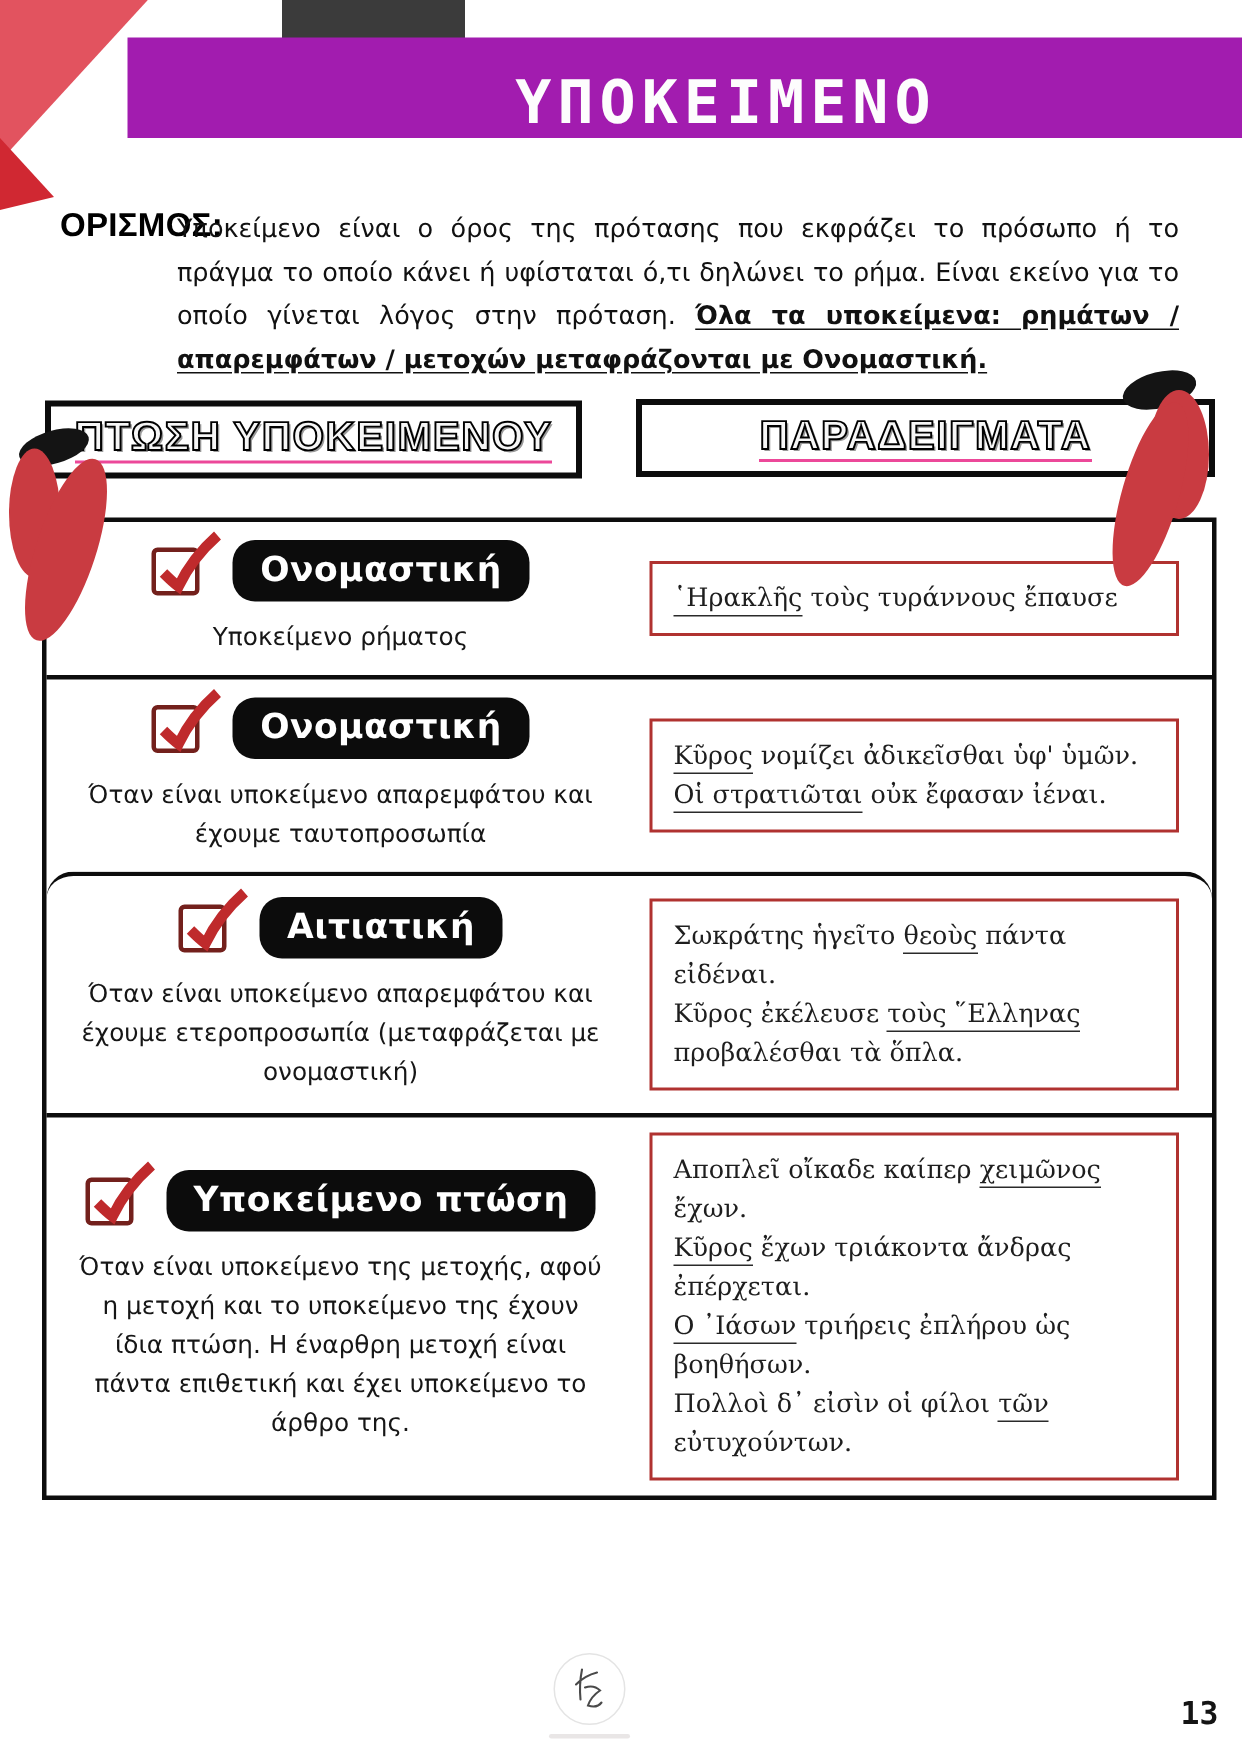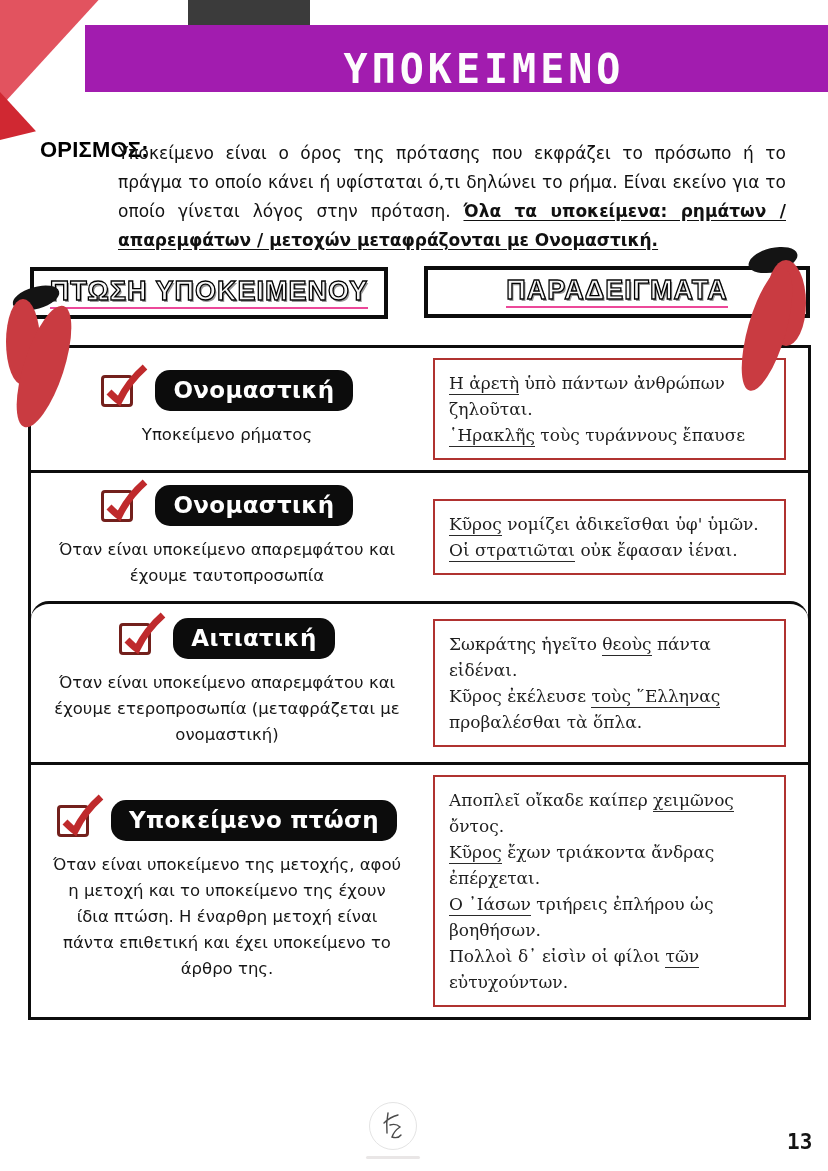--- a/index.html
+++ b/index.html
@@ -131,21 +131,20 @@
             <svg viewBox="0 0 50 50">
                 <path d="M8 32 Q14 38 18 41 Q27 22 44 7" fill="none" stroke="#bf2a2c" stroke-width="7" stroke-linecap="butt"></path>
               </svg>
           </span>
           <span class="pill">Ονομαστική</span>
         </div>
         <div class="desc">Υποκείμενο ρήματος</div>
       </div>
       <div class="cell-right">
         <div class="example-box">
-            <div><span class="u">Η ἀρετὴ</span><span> ὑπὸ πάντων ἀνθρώπων ζηλοῦται.</span></div>
             <div><span class="u">῾Ηρακλῆς</span><span> τοὺς τυράννους ἔπαυσε</span></div>
           </div>
       </div>
     </div>
 
     <div class="row r2">
       <div class="cell-left">
         <div class="case-line">
           <span class="checkbox">
             <svg viewBox="0 0 50 50">
@@ -191,21 +190,21 @@
             <svg viewBox="0 0 50 50">
                 <path d="M8 32 Q14 38 18 41 Q27 22 44 7" fill="none" stroke="#bf2a2c" stroke-width="7" stroke-linecap="butt"></path>
               </svg>
           </span>
           <span class="pill">Υποκείμενο πτώση</span>
         </div>
         <div class="desc">Όταν είναι υποκείμενο της μετοχής, αφού η μετοχή και το υποκείμενο της έχουν ίδια πτώση. Η έναρθρη μετοχή είναι πάντα επιθετική και έχει υποκείμενο το άρθρο της.</div>
       </div>
       <div class="cell-right">
         <div class="example-box">
-            <div><span>Αποπλεῖ οἴκαδε καίπερ </span><span class="u">χειμῶνος</span><span> ὄντος.</span></div>
+            <div><span>Αποπλεῖ οἴκαδε καίπερ </span><span class="u">χειμῶνος</span><span> ἔχων.</span></div>
             <div><span class="u">Κῦρος</span><span> ἔχων τριάκοντα ἄνδρας ἐπέρχεται.</span></div>
             <div><span class="u">Ο ᾿Ιάσων</span><span> τριήρεις ἐπλήρου ὡς βοηθήσων.</span></div>
             <div><span>Πολλοὶ δ᾿ εἰσὶν οἱ φίλοι </span><span class="u">τῶν</span><span> εὐτυχούντων.</span></div>
           </div>
       </div>
     </div>
 
   </div>
 
   <div class="logo">

